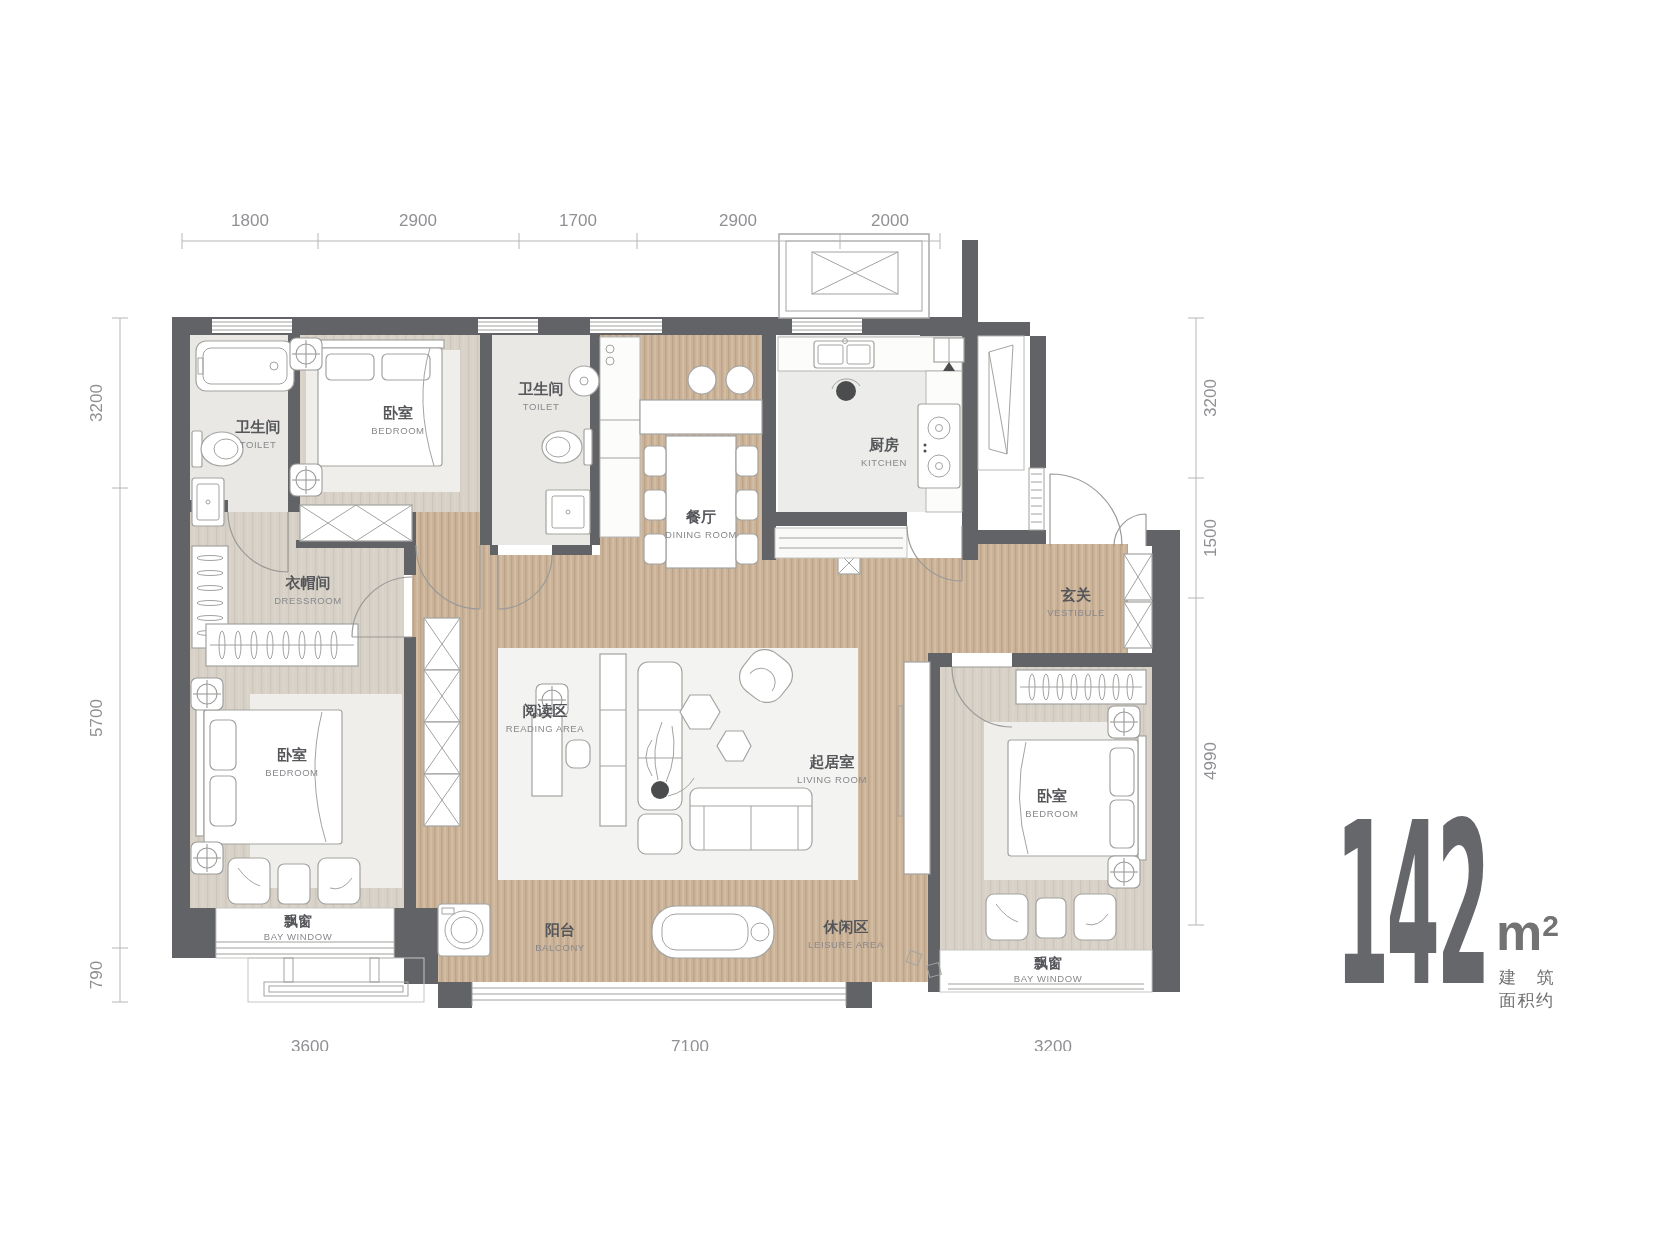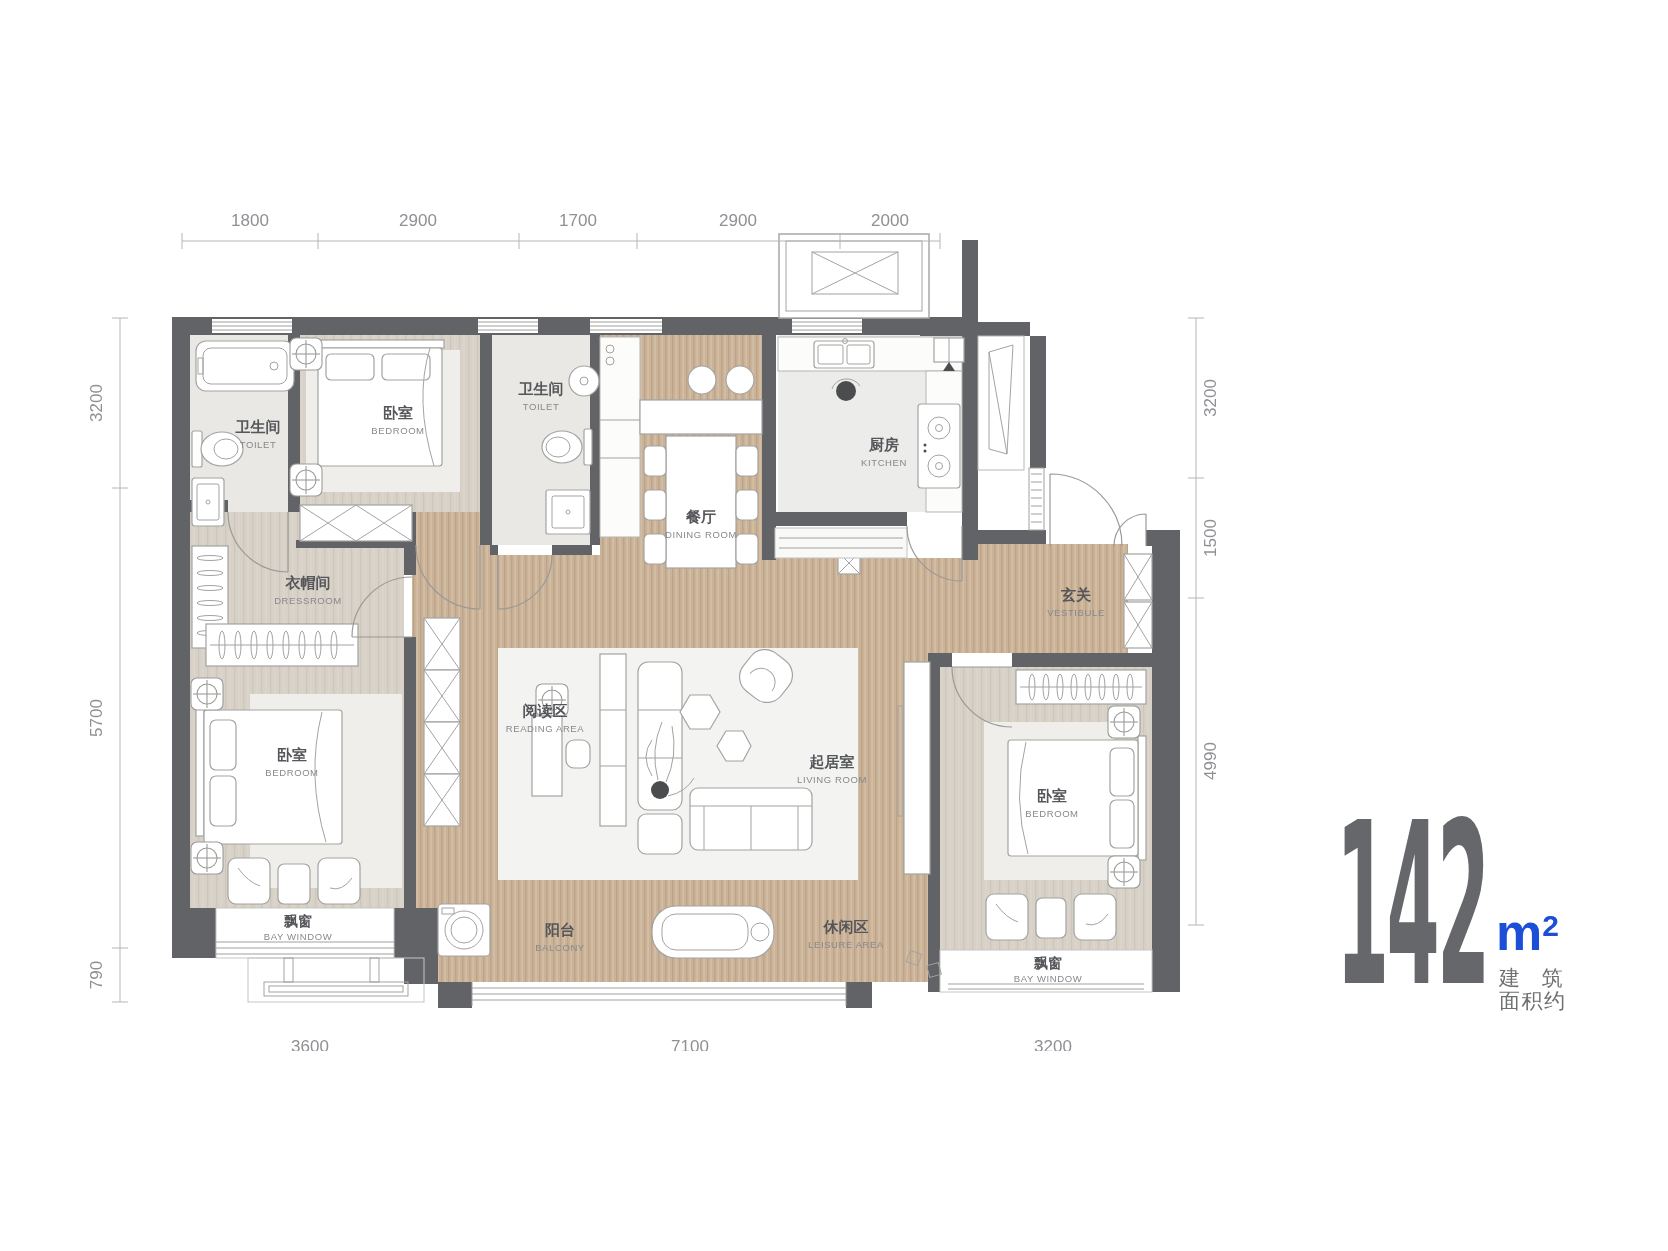--- a/index.html
+++ b/index.html
@@ -16,24 +16,24 @@
   .cab{fill:#fcfcfb;stroke:#b5b5b3;stroke-width:1;}
   .dk{fill:#4b4c4e;}
   .dl{fill:none;stroke:#9a9a98;stroke-width:1.2;}
   .dml{stroke:#b6b6b4;stroke-width:1;fill:none;}
   .win{stroke:#a0a09e;stroke-width:1;fill:none;}
   .thin{fill:none;stroke:#c6c6c4;stroke-width:1;}
   
   #area-num{position:absolute;left:1336px;top:793px;font-size:225px;line-height:225px;
             font-weight:bold;color:#66676a;letter-spacing:-8px;transform:scaleX(.34);
             transform-origin:0 0;font-family:"DejaVu Sans","Liberation Sans",sans-serif;}
-  #area-unit{position:absolute;left:1496px;top:900px;color:#1d4ed8;
+  #area-unit{position:absolute;left:1496px;top:900px;color:#737373;
              font-weight:bold;font-size:52px;line-height:52px;}
   #area-unit sup{font-size:30px;font-weight:bold;vertical-align:14px;}
-  #area-note{position:absolute;left:1499px;top:966px;color:#6e6f71;font-size:21px;line-height:23px;}
+  #area-note{position:absolute;left:1499px;top:966px;color:#6e6f71;font-size:17px;line-height:23px;}
   #area-note .l1{letter-spacing:8px;white-space:pre;}
   #area-note .l2{letter-spacing:1.5px;}
   #layout-type{position:absolute;left:1336px;top:1030px;font-size:37px;color:#97989b;letter-spacing:5px;}
 </style>
 </head>
 <body>
 
 <div id="stage">
 <svg width="1668" height="1251" viewBox="0 0 1668 1251">
   <defs>

